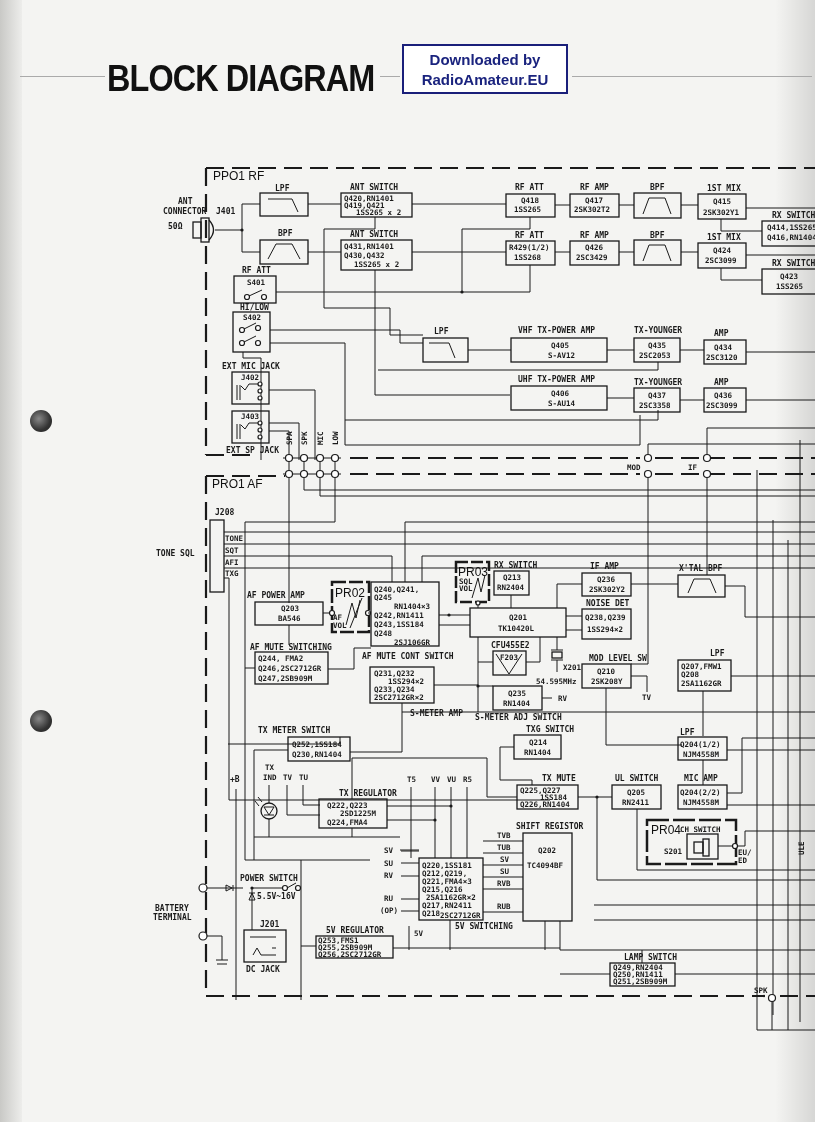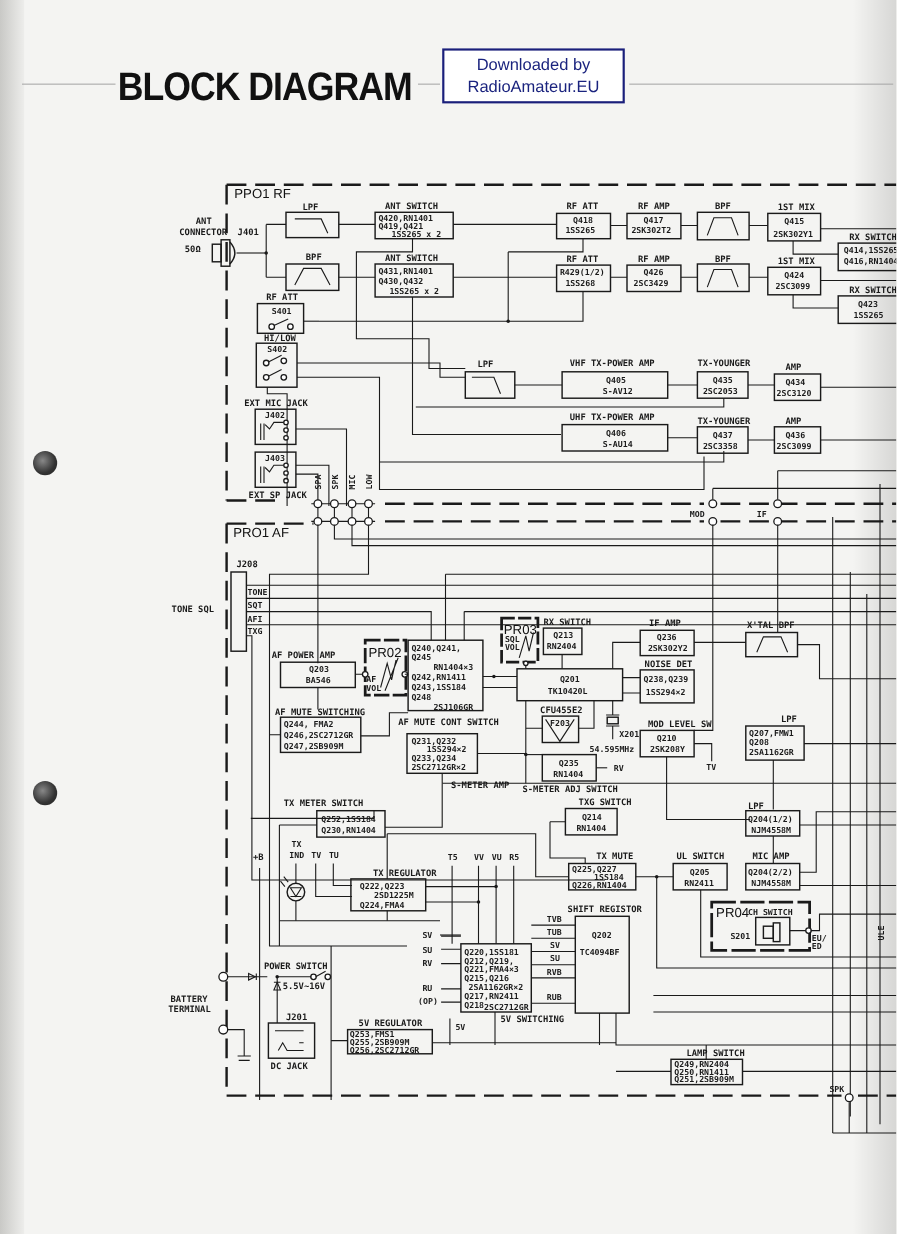--- a/index.html
+++ b/index.html
@@ -2,21 +2,21 @@
 <html><head>
 <meta charset="utf-8">
 <style>
   html,body{margin:0;padding:0;background:#f4f4f2;}
   body{width:815px;height:1122px;position:relative;overflow:hidden;font-family:"DejaVu Sans Mono",monospace;color:#151515;}
   .page-shadow{position:absolute;left:0;top:0;width:22px;height:1122px;background:linear-gradient(to right,#c9c9c6,#ededeb);}
   .right-shade{position:absolute;right:0;top:0;width:40px;height:1122px;background:linear-gradient(to right,rgba(0,0,0,0),rgba(0,0,0,0.12));}
   .hole{position:absolute;width:22px;height:22px;border-radius:50%;background:radial-gradient(circle at 40% 40%,#888,#333 60%,#222);}
   .title{position:absolute;left:107px;top:58px;font-family:"Liberation Sans",sans-serif;font-weight:bold;font-size:36px;letter-spacing:-1px;transform:scaleX(0.9);transform-origin:left top;color:#111;}
   .title-rule{position:absolute;top:76px;height:1px;background:#aaa;}
-  .watermark{position:absolute;left:402px;top:44px;width:166px;height:50px;border:2px solid #1a1f7a;background:#fff;box-sizing:border-box;text-align:center;font-family:"Liberation Sans",sans-serif;font-weight:normal;color:#1a237e;font-size:15px;line-height:20px;padding-top:4px;}
+  .watermark{position:absolute;left:402px;top:44px;width:166px;height:50px;border:2px solid #1a1f7a;background:#fff;box-sizing:border-box;text-align:center;font-family:"Liberation Sans",sans-serif;font-weight:bold;color:#1a237e;font-size:15px;line-height:20px;padding-top:4px;}
   svg#diagram{position:absolute;left:0;top:0;}
   .lbl{font-family:"DejaVu Sans Mono",monospace;font-size:8px;font-weight:bold;fill:#1a1a1a;}
   .lbl-sm{font-family:"DejaVu Sans Mono",monospace;font-size:7.5px;font-weight:bold;fill:#1a1a1a;}
   .sect{font-family:"Liberation Sans",sans-serif;font-size:12px;fill:#111;}
   .pr{font-family:"Liberation Sans",sans-serif;font-size:12px;fill:#111;}
   .box{fill:none;stroke:#1a1a1a;stroke-width:1.3;}
   .wire{fill:none;stroke:#1a1a1a;stroke-width:1;}
   .dash{fill:none;stroke:#1a1a1a;stroke-width:2.2;stroke-dasharray:18 8;}
   .dot{fill:#1a1a1a;}
   .term{fill:#fff;stroke:#1a1a1a;stroke-width:1.2;}

